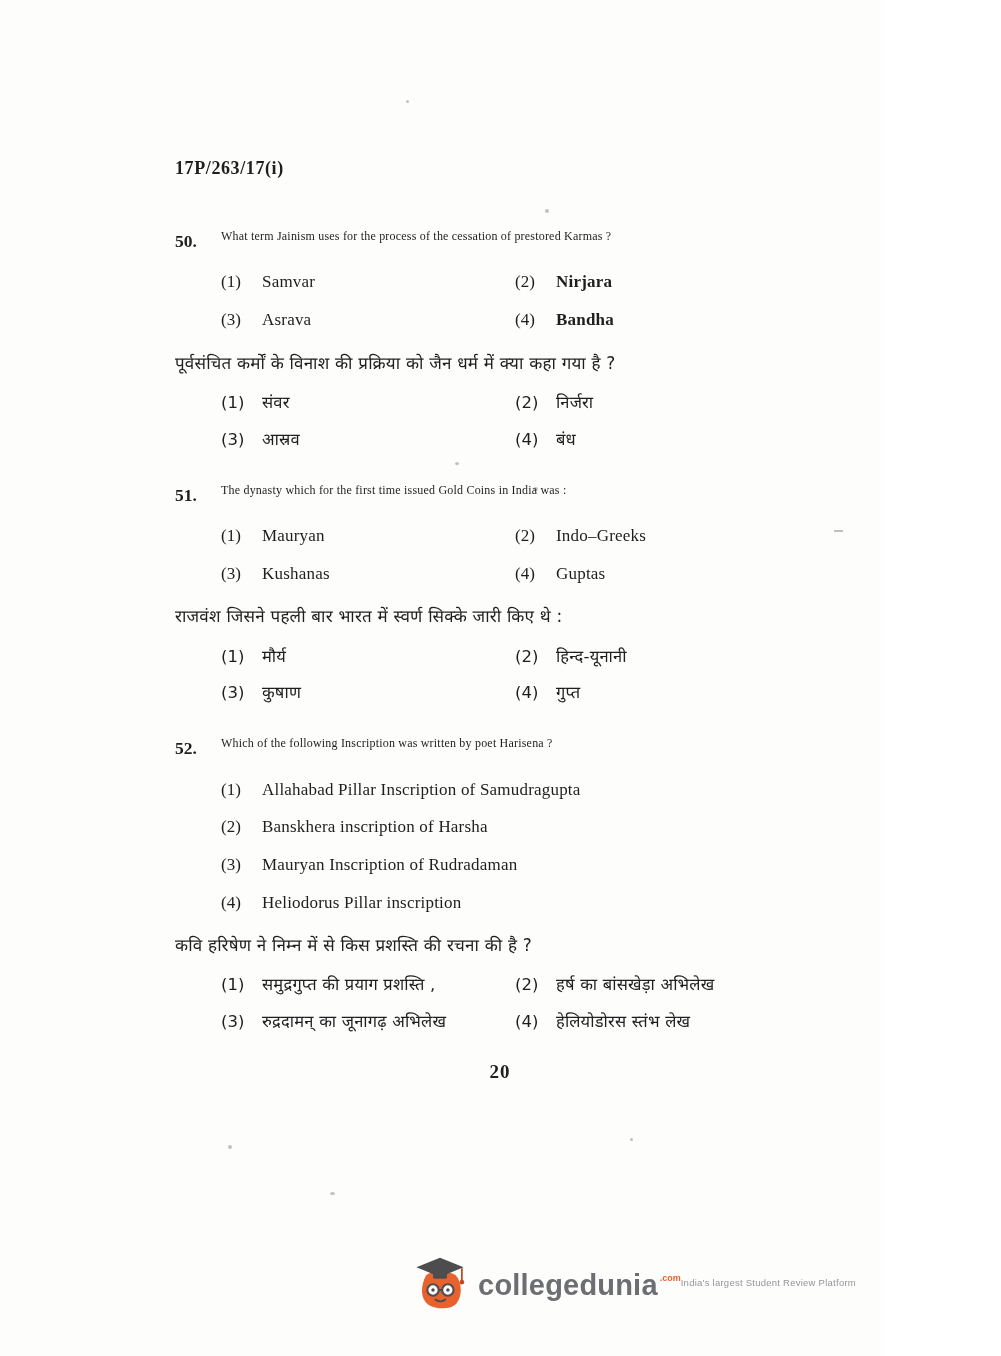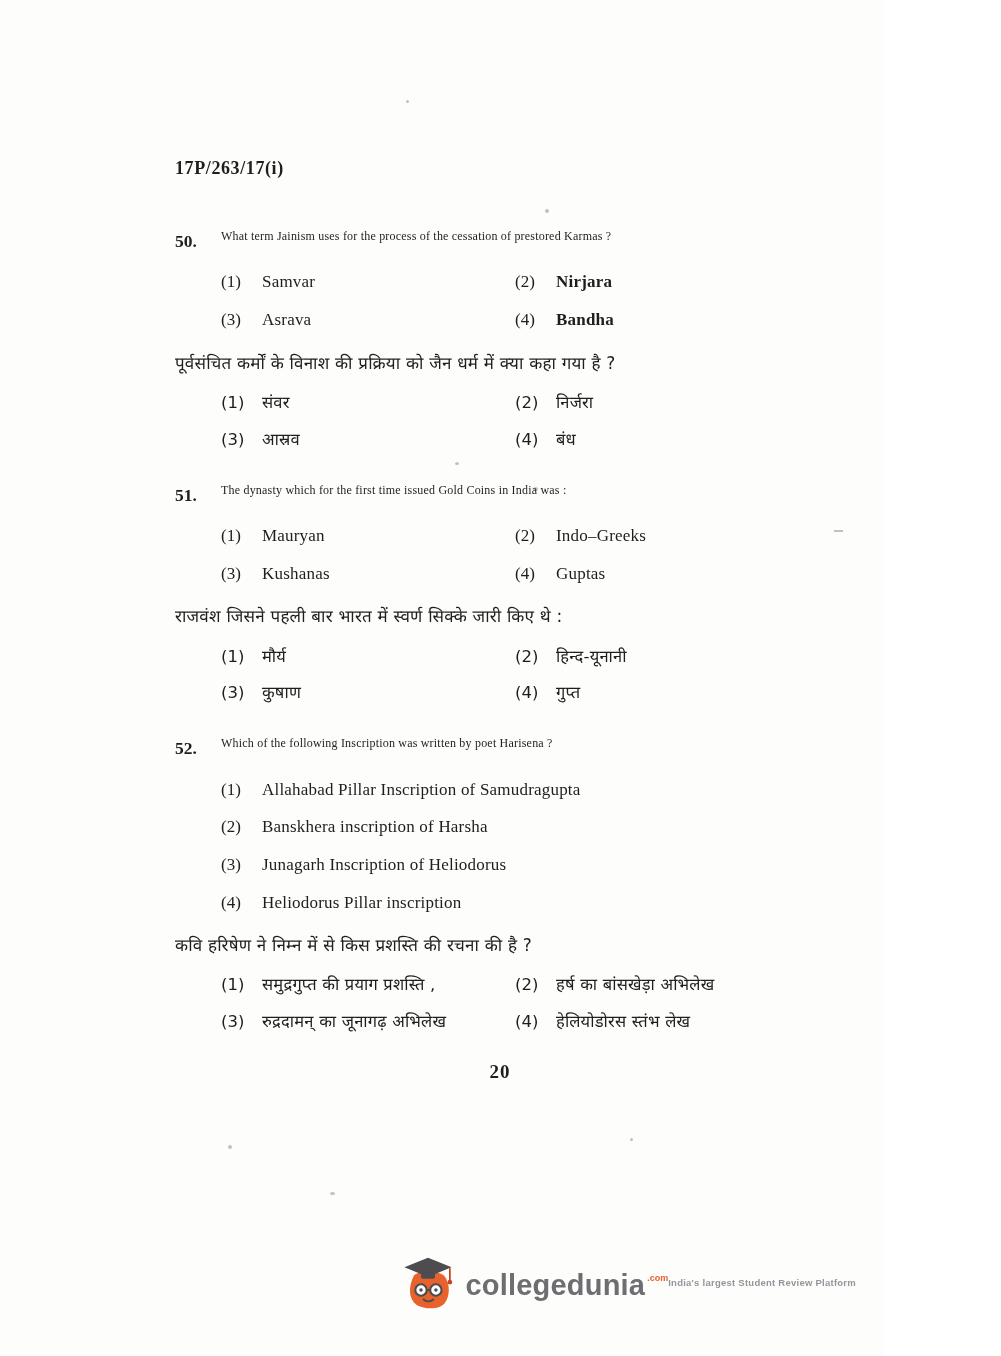--- a/index.html
+++ b/index.html
@@ -86,21 +86,21 @@
     margin-left: 2px;
     margin-top: 2px;
     font-weight: bold;
     text-align: center;
   }
   .logo-tagline {
     font-size: 9.5px;
     color: #939598;
     margin-top: 6px;
     letter-spacing: 0.25px;
-    font-weight: bold;
+    font-weight: normal;
   }
 </style>
 </head>
 <body>
 
 <div class="page">
 
   <div class="speck" style="left:406px; top:100px; width:3px; height:3px;"></div>
   <div class="speck" style="left:545px; top:209px; width:4px; height:4px;"></div>
   <div class="speck" style="left:455px; top:462px; width:4px; height:3px;"></div>
@@ -224,21 +224,21 @@
         <div class="option">
           <span class="opt-num">(1)</span>
           <span class="opt-label">Allahabad Pillar Inscription of Samudragupta</span>
         </div>
         <div class="option">
           <span class="opt-num">(2)</span>
           <span class="opt-label">Banskhera inscription of Harsha</span>
         </div>
         <div class="option">
           <span class="opt-num">(3)</span>
-          <span class="opt-label">Junagarh Inscription of Heliodorus</span>
+          <span class="opt-label">Mauryan Inscription of Rudradaman</span>
         </div>
         <div class="option">
           <span class="opt-num">(4)</span>
           <span class="opt-label">Heliodorus Pillar inscription</span>
         </div>
       </div>
 
       <div class="q-head">
         <span class="q-num"></span>
         <p class="q-text hi-text" style="margin-left:-46px;">कवि हरिषेण ने निम्न में से किस प्रशस्ति की रचना की है ?</p>

